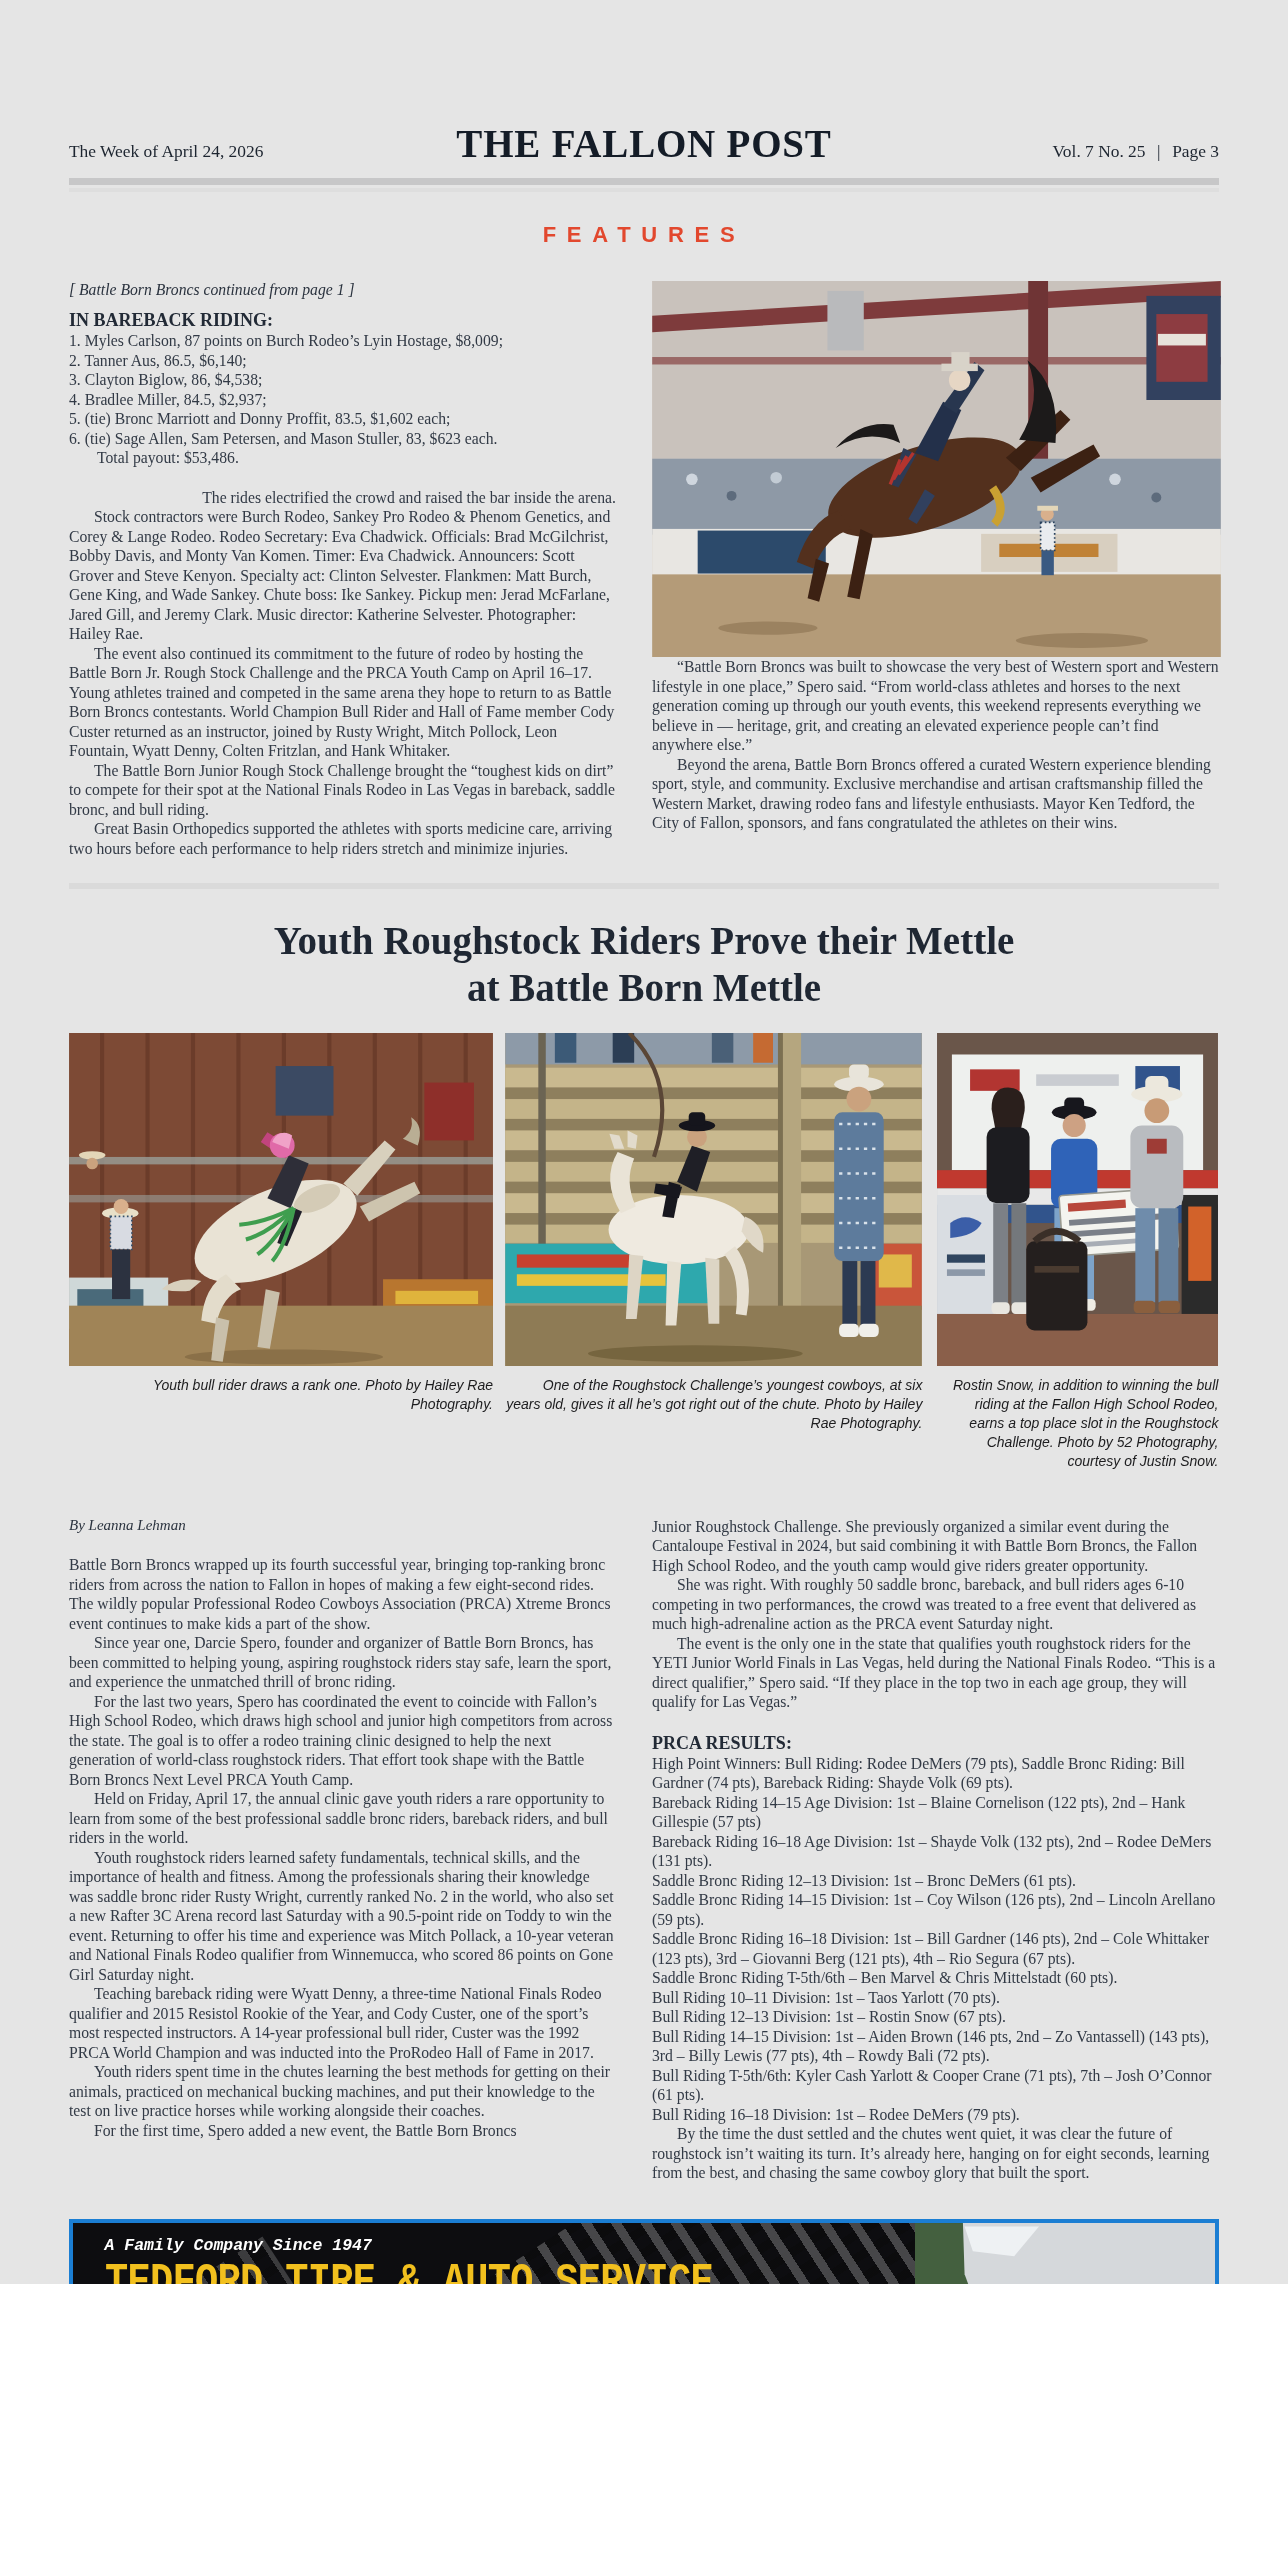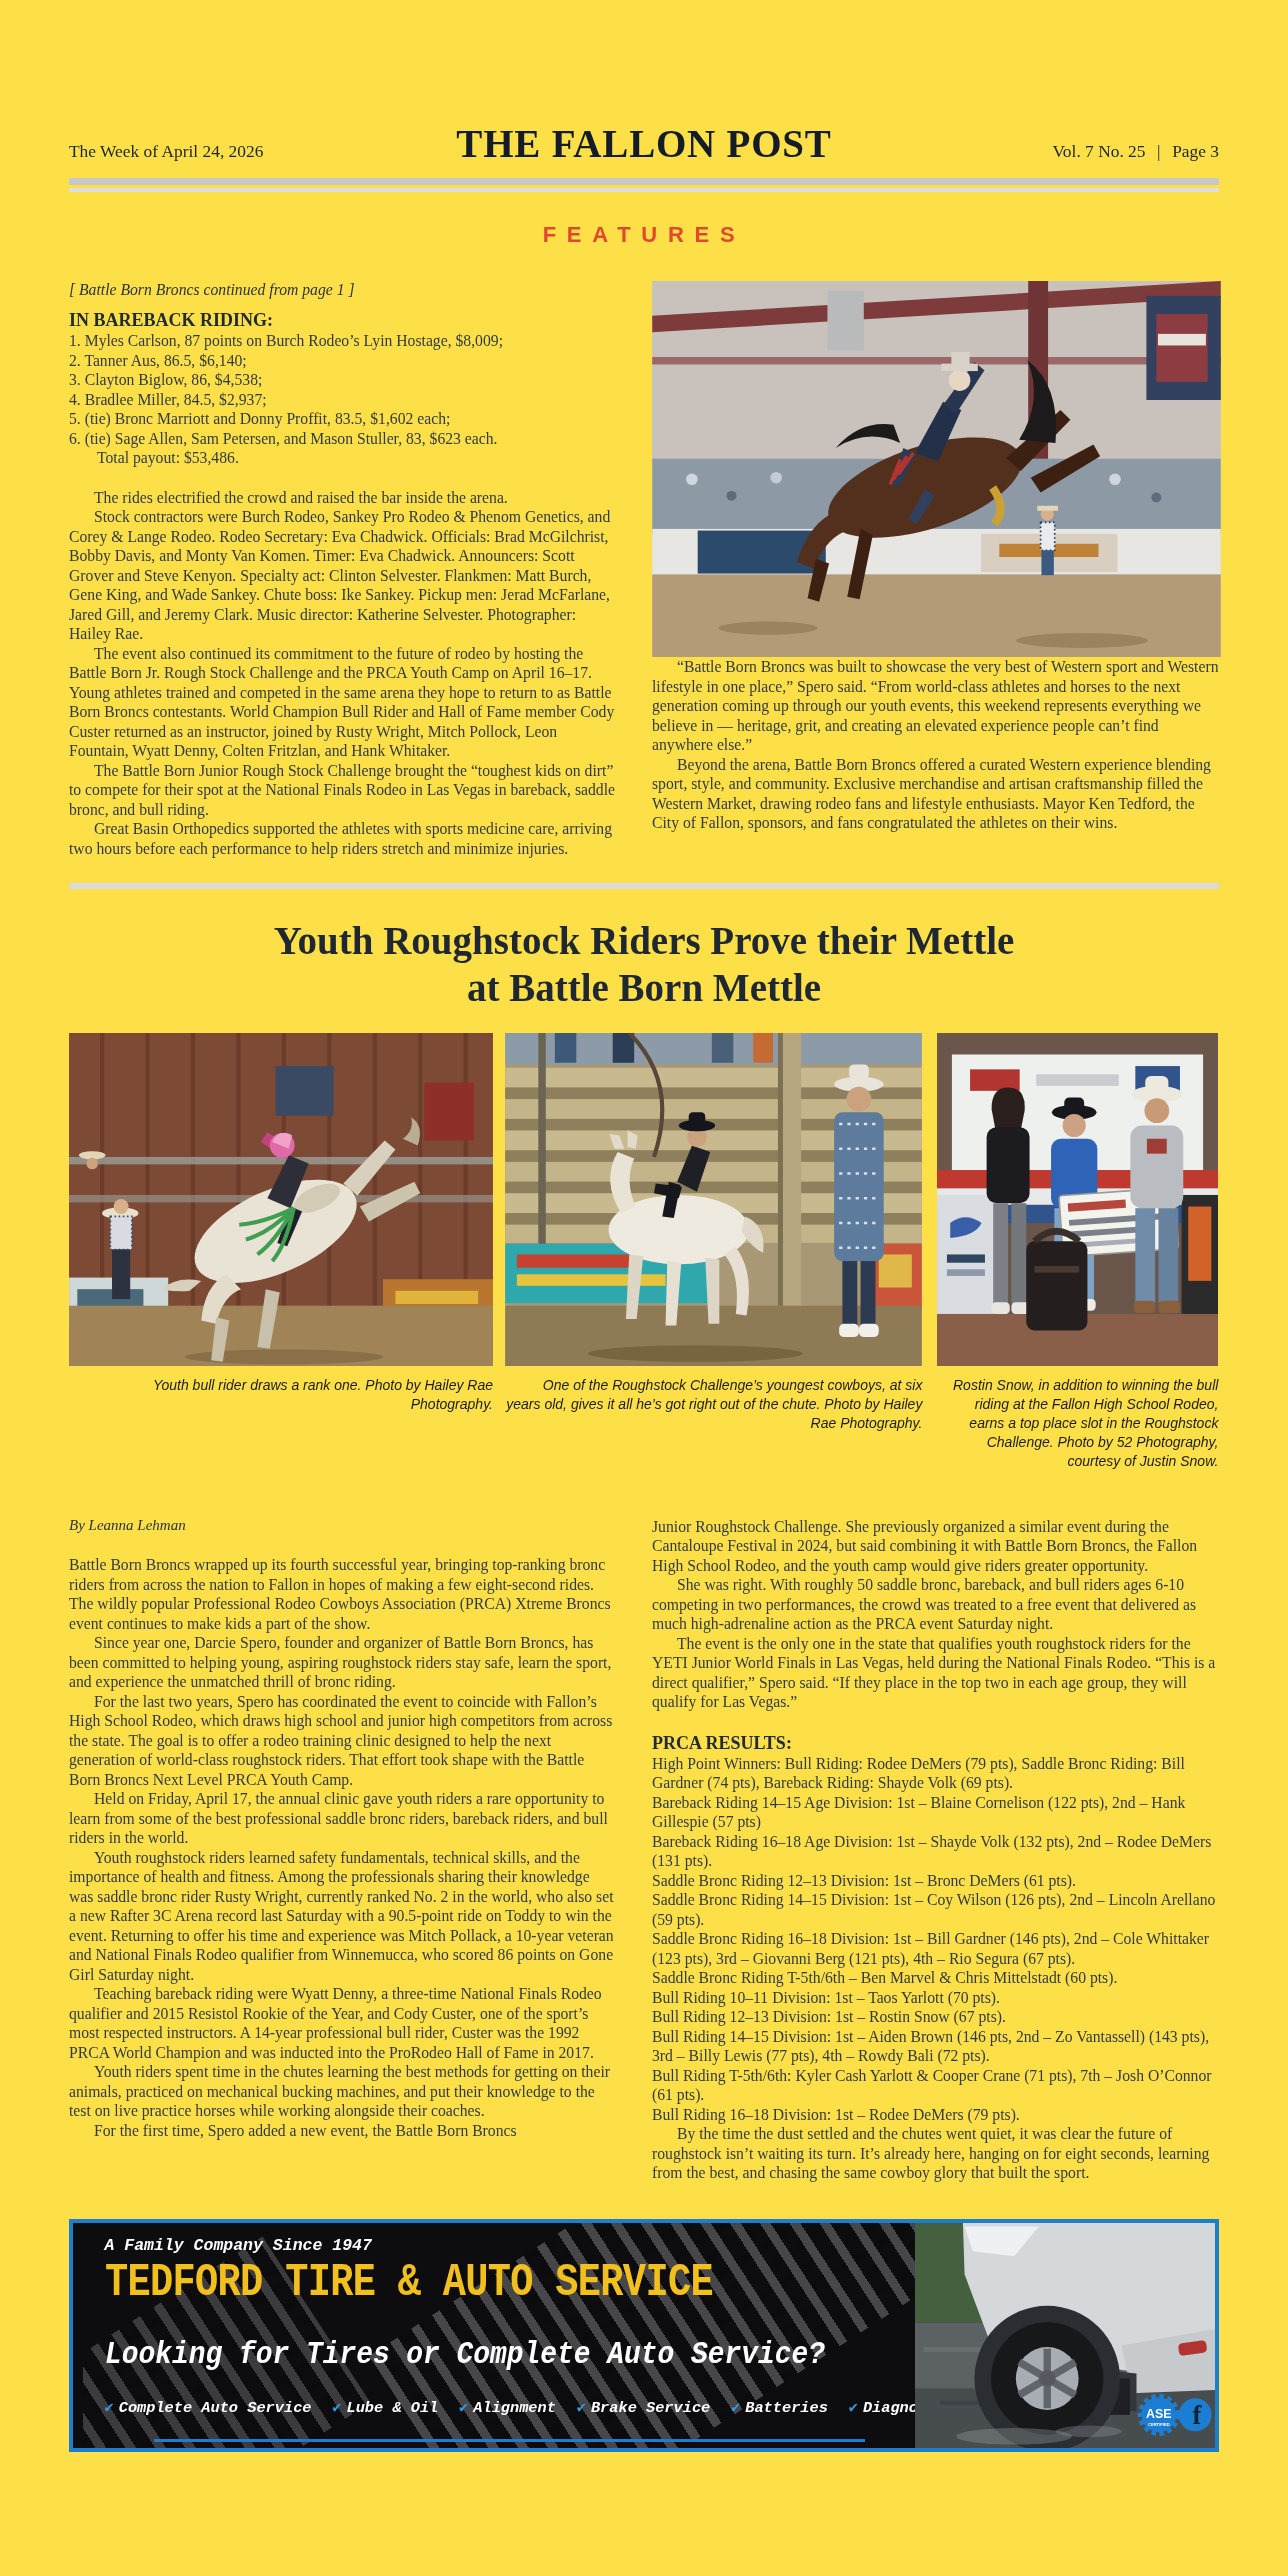--- a/index.html
+++ b/index.html
@@ -1,16 +1,16 @@
 <!DOCTYPE html>
 <html style="font-size:13.2px"><head>
 <meta charset="utf-8">
 <style>
   html,body{margin:0;padding:0;background:#ffffff;}
-  .page{position:relative;width:1288px;height:2576px;background:#fde047;overflow:hidden;
+  .page{position:relative;width:1288px;height:2284px;background:#e5e5e5;overflow:hidden;
         font-family:"Liberation Serif","DejaVu Serif",serif;color:#323a46;}
   .inner{margin:0 69px;}
 
   
   .masthead{display:flex;align-items:baseline;padding-top:121px;}
   .mh-side{flex:1;font-size:17.4px;color:#1d2530;white-space:nowrap;}
   .mh-right{text-align:right;}
   .mh-sep{padding:0 11.6px;color:#1d2530;}
   .mh-title{flex:0 0 auto;text-align:center;font-size:39px;font-weight:bold;letter-spacing:0.8px;color:#141c27;}
   .rule-thick{height:7.4px;background:#c7c7c8;margin-top:11.6px;}
@@ -25,21 +25,21 @@
   .col-left{width:547px;flex:0 0 547px;}
   .col-right{width:569px;flex:0 0 569px;}
   .article1{margin-top:33px;}
 
   .continued{font-style:italic;font-size:15.7px;color:#2b333f;margin-bottom:10px;}
   .subhead{font-weight:bold;font-size:18px;color:#222a36;line-height:22px;}
   .result-line{font-size:15.7px;line-height:19.5px;}
   .result-total{padding-left:28px;}
   .para{margin:0;font-size:15.7px;line-height:19.5px;}
   .indent{text-indent:25px;}
-  .gap-top{margin-top:20px;}
+  .gap-top{margin-top:20px;text-align:right;}
 
   
   .photo{margin:0;background:#d8d2c8;overflow:hidden;line-height:0;}
   .photo svg{display:block;}
   .photo-main{width:569px;height:376px;}
   .caption{font-family:"Liberation Sans","DejaVu Sans",sans-serif;font-style:italic;
            font-size:14px;line-height:19px;color:#1d1d1f;}
   .caption-center{text-align:center;margin-top:8.3px;margin-bottom:21.5px;padding:0 33px;}
 
   .divider{height:5.8px;background:#dadada;margin-top:25px;}

